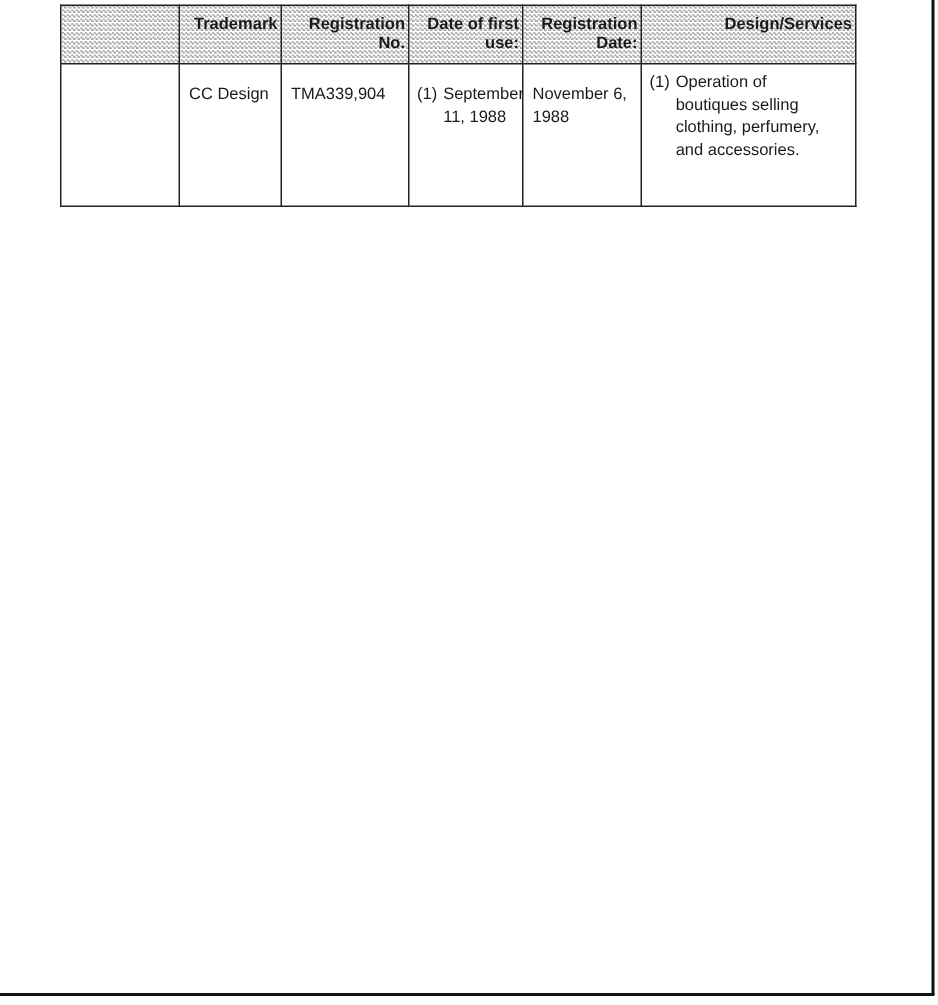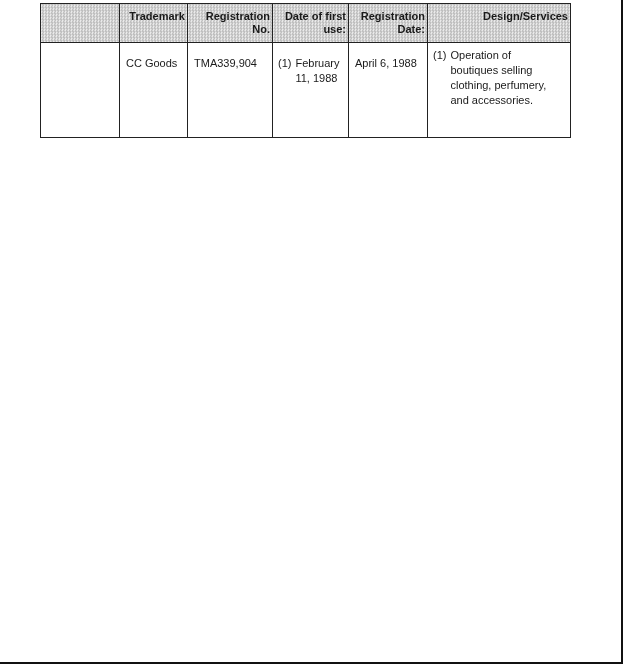--- a/index.html
+++ b/index.html
@@ -120,34 +120,34 @@
 use:</th>
         <th>Registration
 Date:</th>
         <th>Design/Services</th>
       </tr>
     </thead>
     <tbody>
       <tr>
         <td></td>
         <td>
-          <span class="plain">CC Goods</span>
+          <span class="plain">CC Design</span>
         </td>
         <td>
           <span class="plain">TMA339,904</span>
         </td>
         <td class="date-first-use">
           <div class="hang">
             <span class="prefix">(1)</span>
-            <span class="body">February
+            <span class="body">September
 11, 1988</span>
           </div>
         </td>
         <td>
-          <span class="plain">April 6, 1988</span>
+          <span class="plain">November 6, 1988</span>
         </td>
         <td class="goods">
           <div class="hang">
             <span class="prefix">(1)</span>
             <span class="body">Operation of
 boutiques selling
 clothing, perfumery,
 and accessories.</span>
           </div>
         </td>

